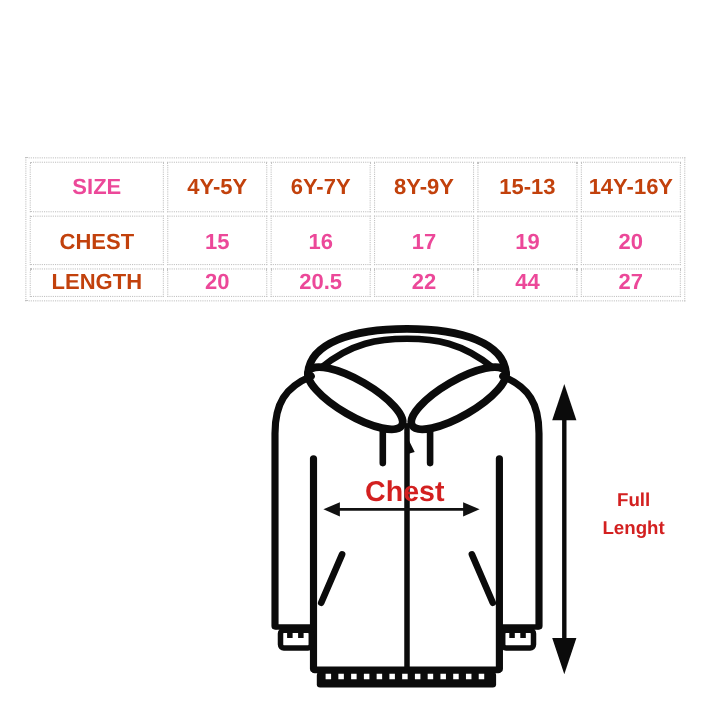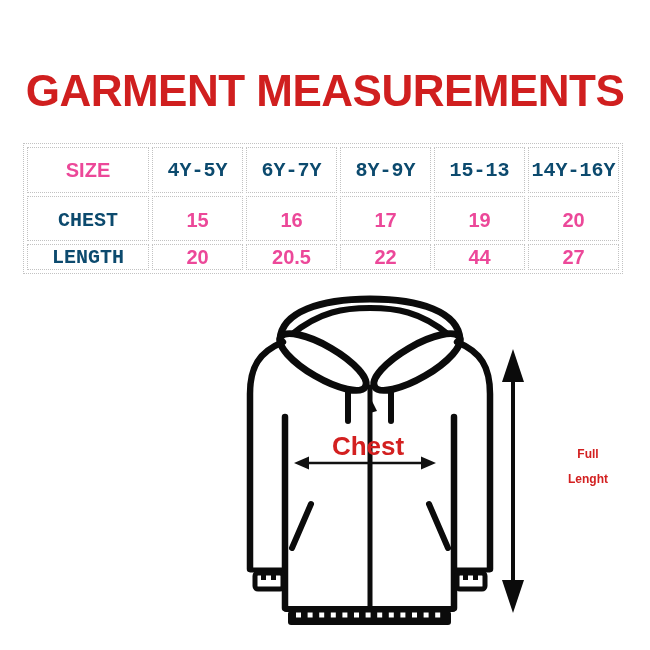--- a/index.html
+++ b/index.html
@@ -18,40 +18,39 @@
     border:1px dotted #c2c2c2; table-layout:fixed;
   }
   table.size-table td{
     border:1px dotted #c2c2c2; text-align:center; vertical-align:middle;
     padding:0; font-weight:bold; font-size:20px; background:#ffffff;
   }
   tr.hdr-row td{height:44px;}
   tr.chest-row td{height:40px; padding-top:3px;}
   tr.length-row td{height:24px;}
   .navy{color:#ec4899;}
-  .red{color:#0c4a6e;font-family:Liberation Mono, monospace;}
+  .red{color:#c2410c;}
 
   svg.diagram{position:absolute; left:0; top:0; width:650px; height:650px;}
 
   .chest-label{
     position:absolute; left:303px; top:431px; width:130px;
     text-align:center; font-size:26px; font-weight:bold; color:#d32020;
   }
   .fl-label{
-    position:absolute; left:542px; top:442px; width:92px;
-    text-align:center; font-size:12px; font-weight:bold; color:#d32020;
+    position:absolute; left:530px; top:442px; width:92px;
+    text-align:center; font-size:17px; font-weight:bold; color:#d32020;
     line-height:25px;
   }
 </style>
 </head>
 <body>
 
 <div class="page">
 
-  <div class="title">GARMENT MEASUREMENTS</div>
 
   <table class="size-table">
     <colgroup>
       <col style="width:122px">
       <col style="width:91px">
         <col style="width:91px">
         <col style="width:91px">
         <col style="width:91px">
         <col style="width:91px">
     </colgroup>

